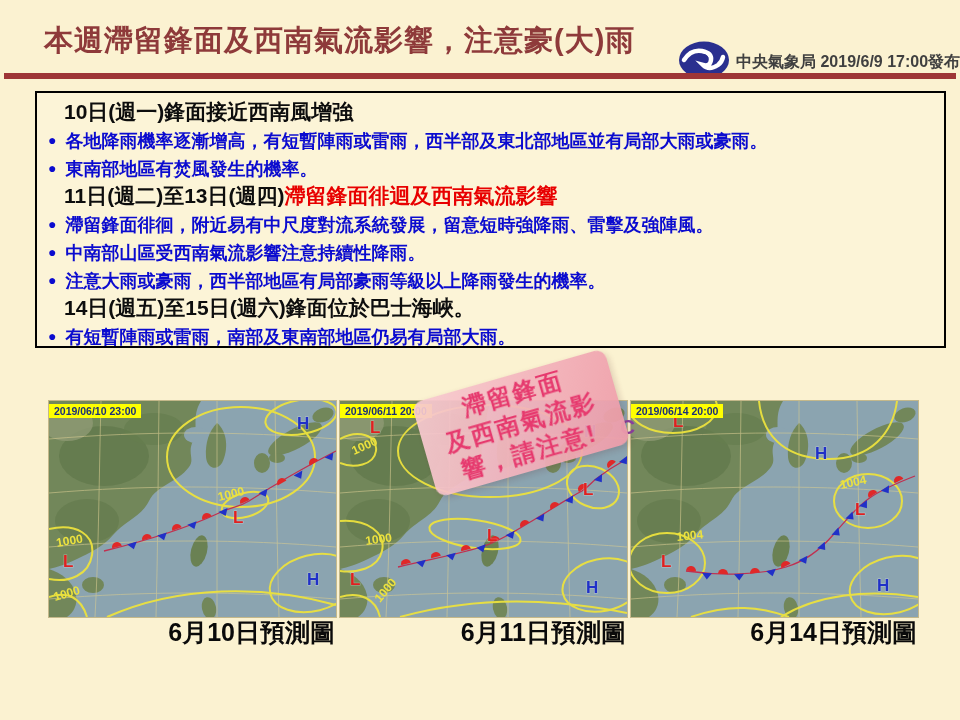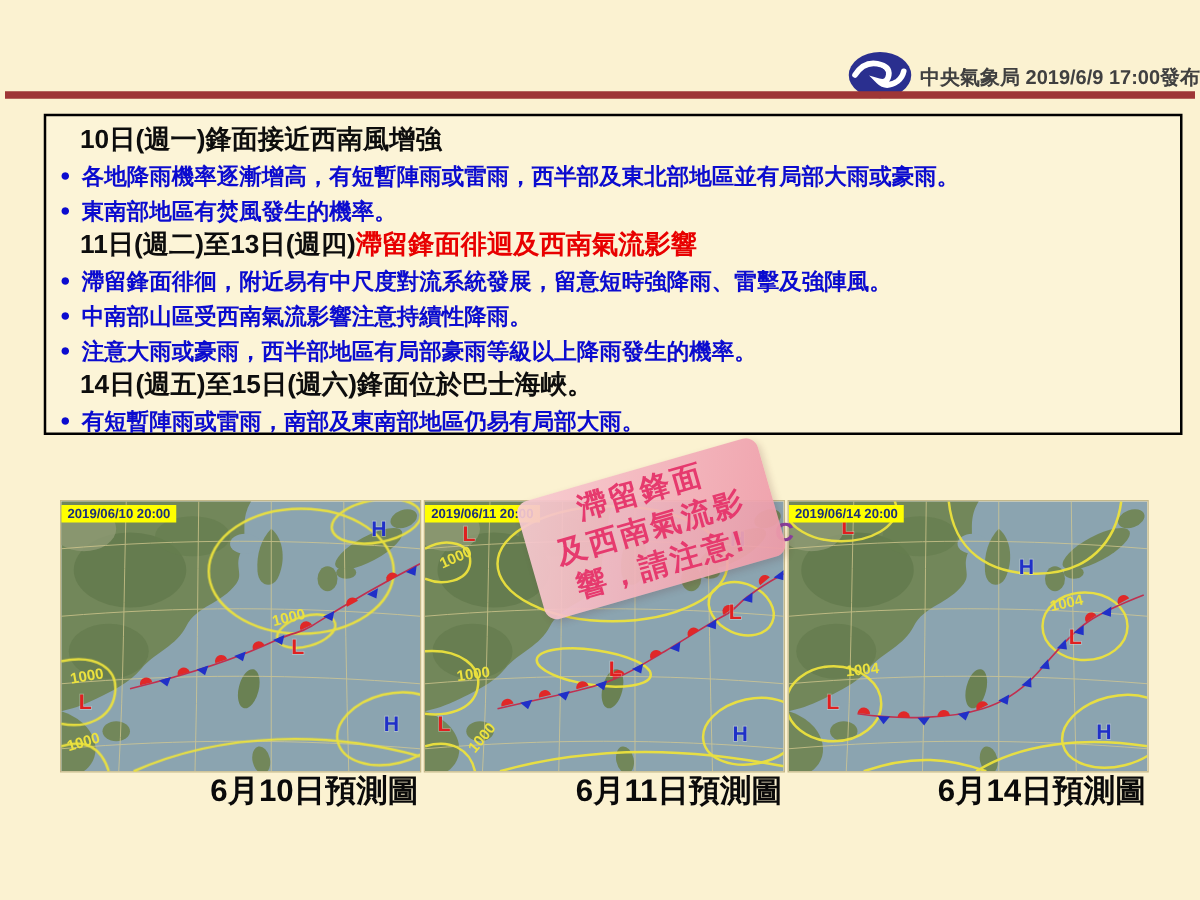--- a/index.html
+++ b/index.html
@@ -43,20 +43,21 @@
   .sticker div{font-size:24px;line-height:30px;font-weight:bold;color:#e63a6e;letter-spacing:2px;}
   
   .footer{position:absolute;left:0;right:0;top:674px;text-align:center;font-size:25px;
           font-weight:bold;color:#f40000;white-space:nowrap;}
 </style>
 </head>
 <body>
 
 <div class="page">
 
+  <div class="title">本週滯留鋒面及西南氣流影響，注意豪(大)雨</div>
 
   <svg class="logo" viewBox="0 0 52 40">
     <ellipse cx="26" cy="20" rx="25" ry="18.5" fill="#2a2f8f"></ellipse>
     <path d="M6,20 Q13,9 24,11 Q34,13 33,20 Q32,27 25,25 Q31,31 40,25 Q44,22 45,17" fill="none" stroke="#ffffff" stroke-width="4.5" stroke-linecap="round"></path>
     <path d="M22,16 Q27,14 29,18" fill="none" stroke="#2a2f8f" stroke-width="2.5" stroke-linecap="round"></path>
   </svg>
 
   <div class="issued">中央氣象局 2019/6/9 17:00發布</div>
   <div class="rule"></div>
 
@@ -124,21 +125,21 @@
       <polyline points="68,146 98,138 128,128 158,117 196,101 233,82 265,62" fill="none" stroke="none" marker-start="url(#mRed)" marker-mid="url(#mRed)" marker-end="url(#mRed)"></polyline>
       <polyline points="83,142 113,133 143,122 174,109 214,90 249,72 280,54" fill="none" stroke="none" marker-start="url(#mBlue)" marker-mid="url(#mBlue)" marker-end="url(#mBlue)"></polyline>
       <text class="iso-t" x="8" y="146" transform="rotate(-10 8 146)">1000</text>
       <text class="iso-t" x="170" y="100" transform="rotate(-14 170 100)">1000</text>
       <text class="iso-t" x="6" y="200" transform="rotate(-16 6 200)">1000</text>
       <text class="mk mk-h" x="248" y="28">H</text>
       <text class="mk mk-l" x="184" y="122">L</text>
       <text class="mk mk-l" x="14" y="166">L</text>
       <text class="mk mk-h" x="258" y="184">H</text>
     </svg>
-    <div class="stamp">2019/06/10 20:00</div>
+    <div class="stamp">2019/06/10 23:00</div>
   </div>
 
   <div class="map m2">
     <svg width="287" height="216" viewBox="0 0 287 216">
       <use href="#geoLand"></use>
       <g class="iso">
         <ellipse cx="150" cy="50" rx="92" ry="46"></ellipse>
         <ellipse cx="135" cy="133" rx="46" ry="14" transform="rotate(8 135 133)"></ellipse>
         <ellipse cx="253" cy="86" rx="27" ry="20" transform="rotate(24 253 86)"></ellipse>
         <path d="M0,38 C18,28 38,34 36,50 C34,64 14,68 0,62"></path>

